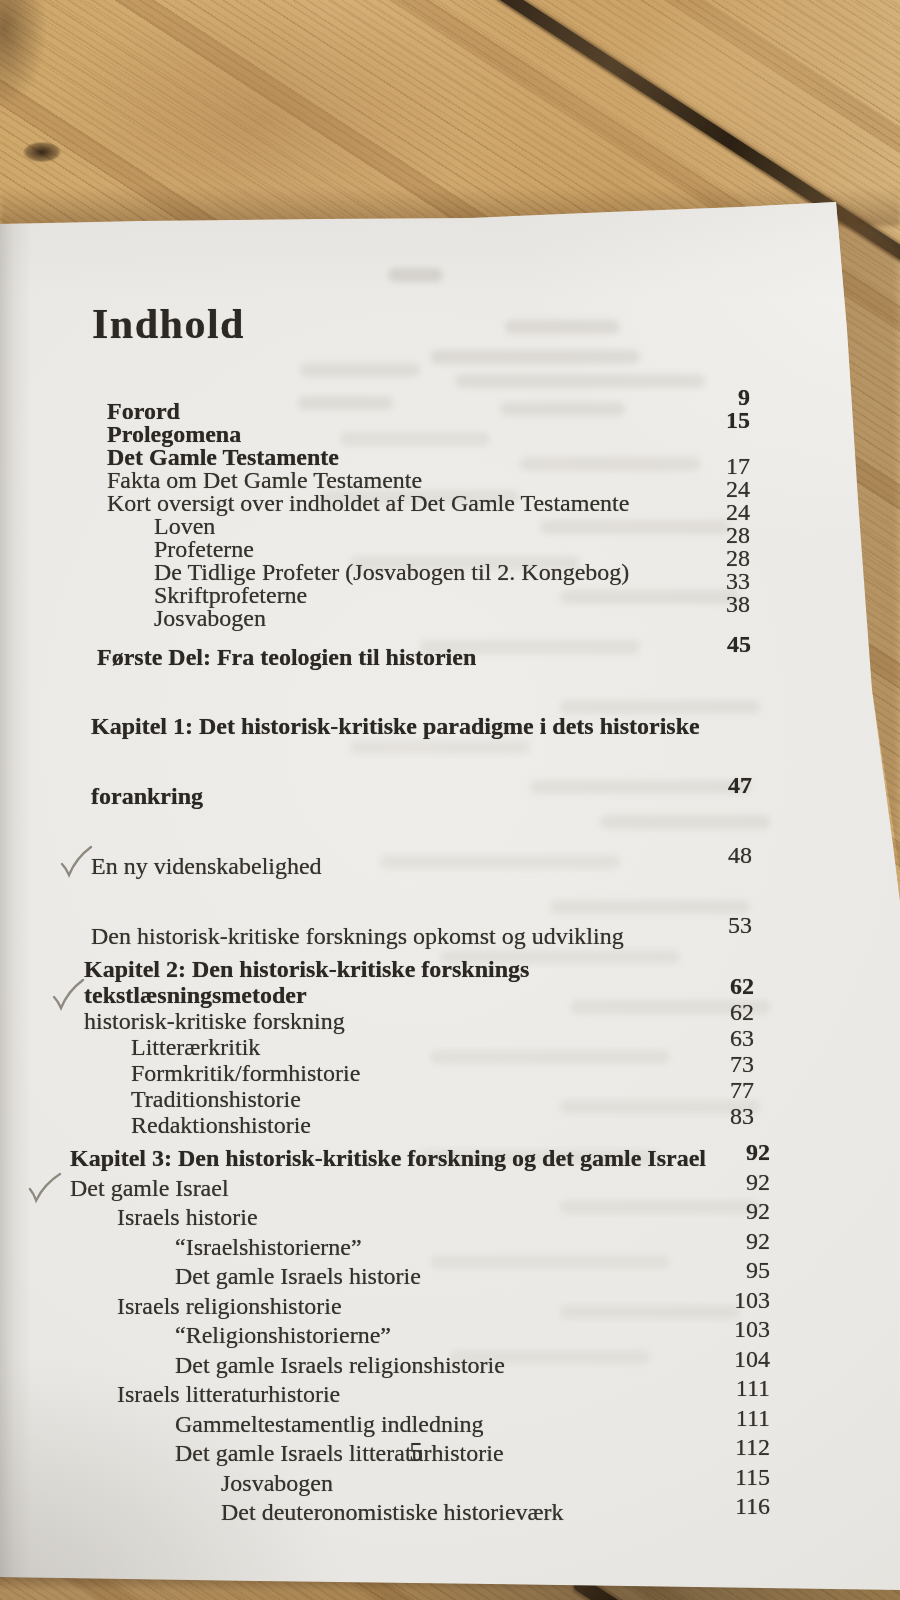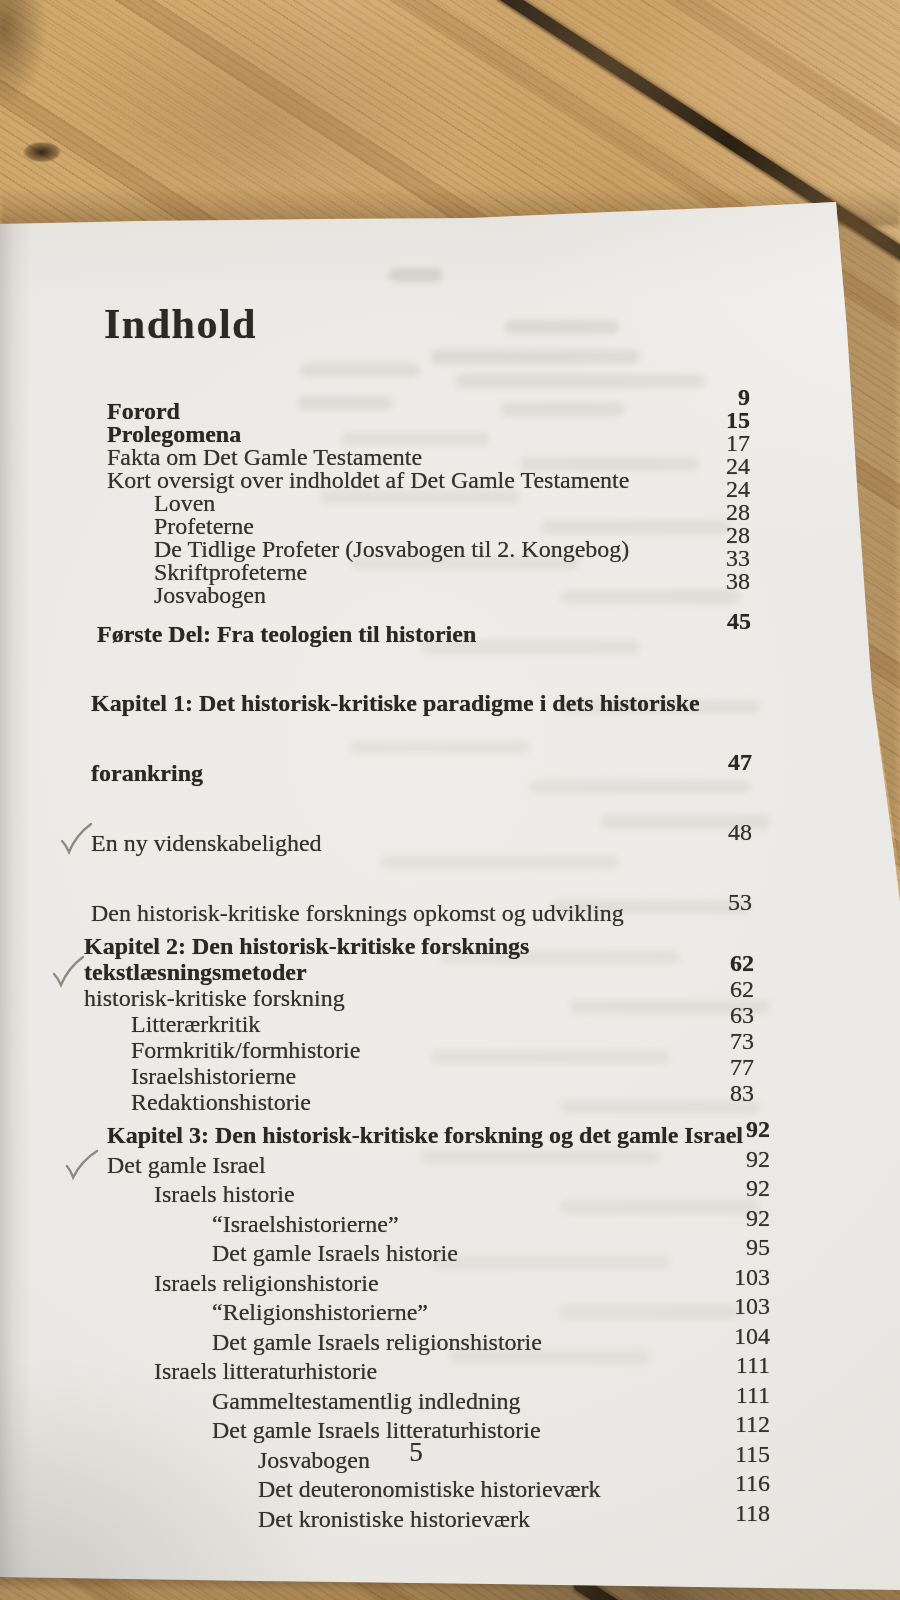--- a/index.html
+++ b/index.html
@@ -41,29 +41,29 @@
       linear-gradient(90deg, rgba(140,136,129,.34) 0, rgba(140,136,129,.12) 14px, transparent 32px),
       linear-gradient(180deg, rgba(158,154,148,.30) 0, rgba(158,154,148,.12) 150px, transparent 300px),
       radial-gradient(55% 22% at 0% 100%, rgba(148,144,137,.33), transparent 70%),
       radial-gradient(60% 30% at 100% 14%, rgba(246,245,242,.8), transparent 70%),
       radial-gradient(140% 90% at 46% 46%, #efede9 0%, #eae8e4 55%, #e1dfda 85%, #d9d7d2 100%);}
 
   #smudges{position:absolute;inset:0;z-index:1;}
   .smudge{position:absolute;height:14px;border-radius:7px;background:#7d786e;filter:blur(3px);}
 
   .txt{z-index:2;color:#35322c;text-shadow:0 0 .7px rgba(53,50,44,.7);}
-  #title{position:absolute;left:104px;top:300px;margin:0;font-size:42px;font-weight:700;
+  #title{position:absolute;left:92px;top:300px;margin:0;font-size:42px;font-weight:700;
          letter-spacing:1.5px;color:#2c2924;}
   #entries{position:absolute;left:8px;right:0;top:399px;}
 
   .group{position:relative;}
   .g-del1{margin-top:16px;}
   .g-kapitel1{margin-top:8px;}
   .g-kapitel2{margin-top:9px;}
-  .g-kapitel3{margin-top:7px;margin-left:37px;}
+  .g-kapitel3{margin-top:7px;}
 
   .row{position:relative;white-space:nowrap;font-size:24px;line-height:25px;}
   .g-front .row, .g-del1 .row{height:23px;}
   .g-kapitel1 .row{height:24px;margin-top:46px;}
   .g-kapitel2 .row{height:26px;}
   .g-kapitel3 .row{height:29.5px;}
   .row.bold{font-weight:700;color:#2b2824;}
 
   .g-front   {--base:99px; --pr:150px; --raise:-14px;}
   .g-del1    {--base:89px; --pr:149px; --raise:-13px;}
@@ -125,20 +125,21 @@
         <div class="smudge" style="left: 560px; top: 1200px; width: 200px; opacity: 0.09;"></div>
         <div class="smudge" style="left: 430px; top: 1255px; width: 240px; opacity: 0.08;"></div>
         <div class="smudge" style="left: 560px; top: 1305px; width: 180px; opacity: 0.09;"></div>
         <div class="smudge" style="left: 450px; top: 1350px; width: 200px; opacity: 0.08;"></div>
       </div>
     <h1 id="title" class="txt">Indhold</h1>
     <div id="entries" class="txt">
         <div class="group g-front">
           <div class="row bold"><span class="label">Forord</span><span class="num">9</span></div>
           <div class="row bold"><span class="label">Prolegomena</span><span class="num">15</span></div>
+          <div class="row bold"><span class="label">Det Gamle Testamente</span></div>
           <div class="row"><span class="label">Fakta om Det Gamle Testamente</span><span class="num">17</span></div>
           <div class="row"><span class="label">Kort oversigt over indholdet af Det Gamle Testamente</span><span class="num">24</span></div>
           <div class="row"><span class="label ind1">Loven</span><span class="num">24</span></div>
           <div class="row"><span class="label ind1">Profeterne</span><span class="num">28</span></div>
           <div class="row"><span class="label ind1">De Tidlige Profeter (Josvabogen til 2. Kongebog)</span><span class="num">28</span></div>
           <div class="row"><span class="label ind1">Skriftprofeterne</span><span class="num">33</span></div>
           <div class="row"><span class="label ind1">Josvabogen</span><span class="num">38</span></div>
         </div>
         <div class="group g-del1">
           <div class="row bold"><span class="label">Første Del: Fra teologien til historien</span><span class="num">45</span></div>
@@ -156,40 +157,39 @@
         <div class="group g-kapitel2">
           <div class="row bold"><span class="label">Kapitel 2: Den historisk-kritiske forsknings</span></div>
           <div class="row bold"><span class="label">tekstlæsningsmetoder</span><span class="num">62</span><span class="check" title="✓">
               <svg width="36" height="40" viewBox="0 0 36 40">
                 <path d="M4 22 Q8 26 11 33 Q18 16 33 5" fill="none" stroke="#8f8a80" stroke-width="2.4" stroke-linecap="round"></path>
               </svg>
             </span></div>
           <div class="row"><span class="label">historisk-kritiske forskning</span><span class="num">62</span></div>
           <div class="row"><span class="label ind1">Litterærkritik</span><span class="num">63</span></div>
           <div class="row"><span class="label ind1">Formkritik/formhistorie</span><span class="num">73</span></div>
-          <div class="row"><span class="label ind1">Israelshistorierne</span><span class="num">77</span></div>
+          <div class="row"><span class="label ind1">Traditionshistorie</span><span class="num">77</span></div>
           <div class="row"><span class="label ind1">Redaktionshistorie</span><span class="num">83</span></div>
         </div>
         <div class="group g-kapitel3">
           <div class="row bold"><span class="label">Kapitel 3: Den historisk-kritiske forskning og det gamle Israel</span><span class="num">92</span></div>
           <div class="row"><span class="label">Det gamle Israel</span><span class="num">92</span><span class="check" title="✓">
               <svg width="36" height="40" viewBox="0 0 36 40">
                 <path d="M4 22 Q8 26 11 33 Q18 16 33 5" fill="none" stroke="#8f8a80" stroke-width="2.4" stroke-linecap="round"></path>
               </svg>
             </span></div>
           <div class="row"><span class="label ind1">Israels historie</span><span class="num">92</span></div>
           <div class="row"><span class="label ind2">“Israelshistorierne”</span><span class="num">92</span></div>
           <div class="row"><span class="label ind2">Det gamle Israels historie</span><span class="num">95</span></div>
           <div class="row"><span class="label ind1">Israels religionshistorie</span><span class="num">103</span></div>
           <div class="row"><span class="label ind2">“Religionshistorierne”</span><span class="num">103</span></div>
           <div class="row"><span class="label ind2">Det gamle Israels religionshistorie</span><span class="num">104</span></div>
           <div class="row"><span class="label ind1">Israels litteraturhistorie</span><span class="num">111</span></div>
           <div class="row"><span class="label ind2">Gammeltestamentlig indledning</span><span class="num">111</span></div>
           <div class="row"><span class="label ind2">Det gamle Israels litteraturhistorie</span><span class="num">112</span></div>
           <div class="row"><span class="label ind3">Josvabogen</span><span class="num">115</span></div>
           <div class="row"><span class="label ind3">Det deuteronomistiske historieværk</span><span class="num">116</span></div>
-          <div class="row"><span class="label ind3">Det kronistiske historieværk</span><span class="num">118</span></div>
         </div>
       </div>
     <div id="footer-num" class="txt">5</div>
   </div>
 
 </div>
 
 </body></html>

